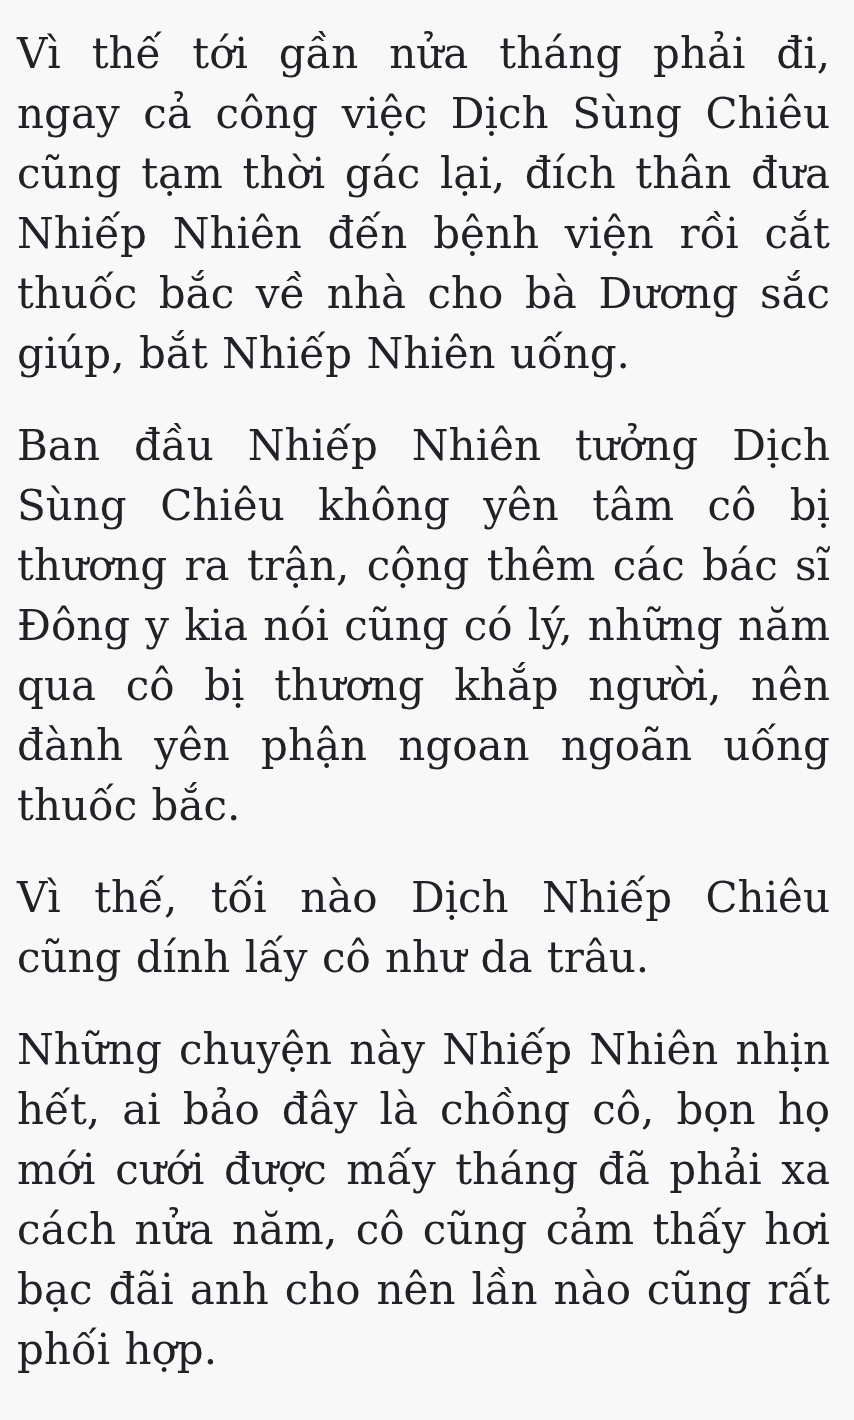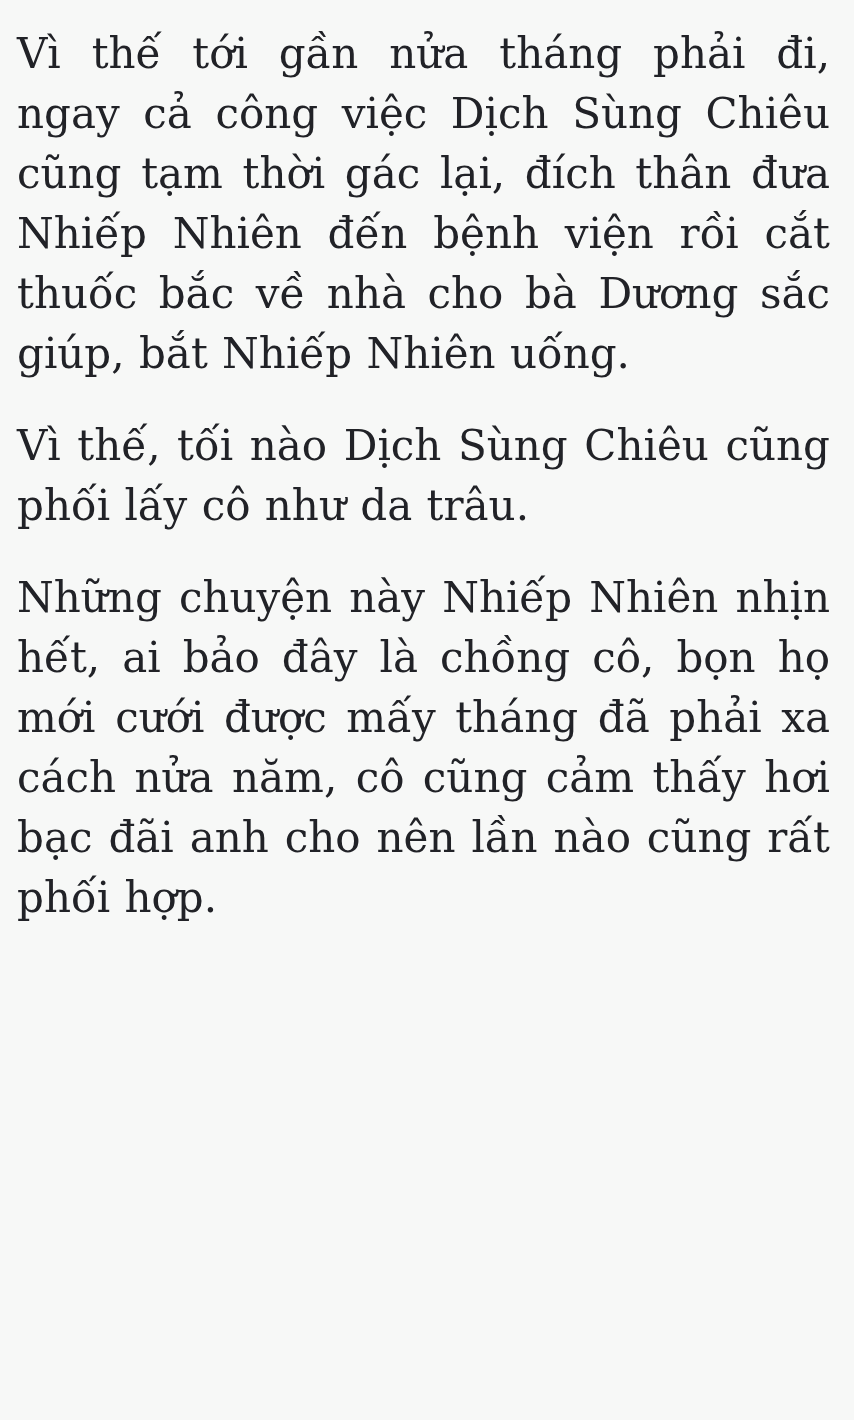--- a/index.html
+++ b/index.html
@@ -31,16 +31,17 @@
   .reader-page p:last-child {
     margin-bottom: 0;
   }
 </style>
 </head>
 <body>
 
 <main class="reader-page">
   <div>
       <p>Vì thế tới gần nửa tháng phải đi, ngay cả công việc Dịch Sùng Chiêu cũng tạm thời gác lại, đích thân đưa Nhiếp Nhiên đến bệnh viện rồi cắt thuốc bắc về nhà cho bà Dương sắc giúp, bắt Nhiếp Nhiên uống.</p>
-      <p>Vì thế, tối nào Dịch Sùng Chiêu cũng phối lấy cô như da trâu.</p>
+      <p>Ban đầu Nhiếp Nhiên tưởng Dịch Sùng Chiêu không yên tâm cô bị thương ra trận, cộng thêm các bác sĩ Đông y kia nói cũng có lý, những năm qua cô bị thương khắp người, nên đành yên phận ngoan ngoãn uống thuốc bắc.</p>
+      <p>Vì thế, tối nào Dịch Nhiếp Chiêu cũng dính lấy cô như da trâu.</p>
       <p>Những chuyện này Nhiếp Nhiên nhịn hết, ai bảo đây là chồng cô, bọn họ mới cưới được mấy tháng đã phải xa cách nửa năm, cô cũng cảm thấy hơi bạc đãi anh cho nên lần nào cũng rất phối hợp.</p>
     </div>
 </main>
 
 </body></html>

